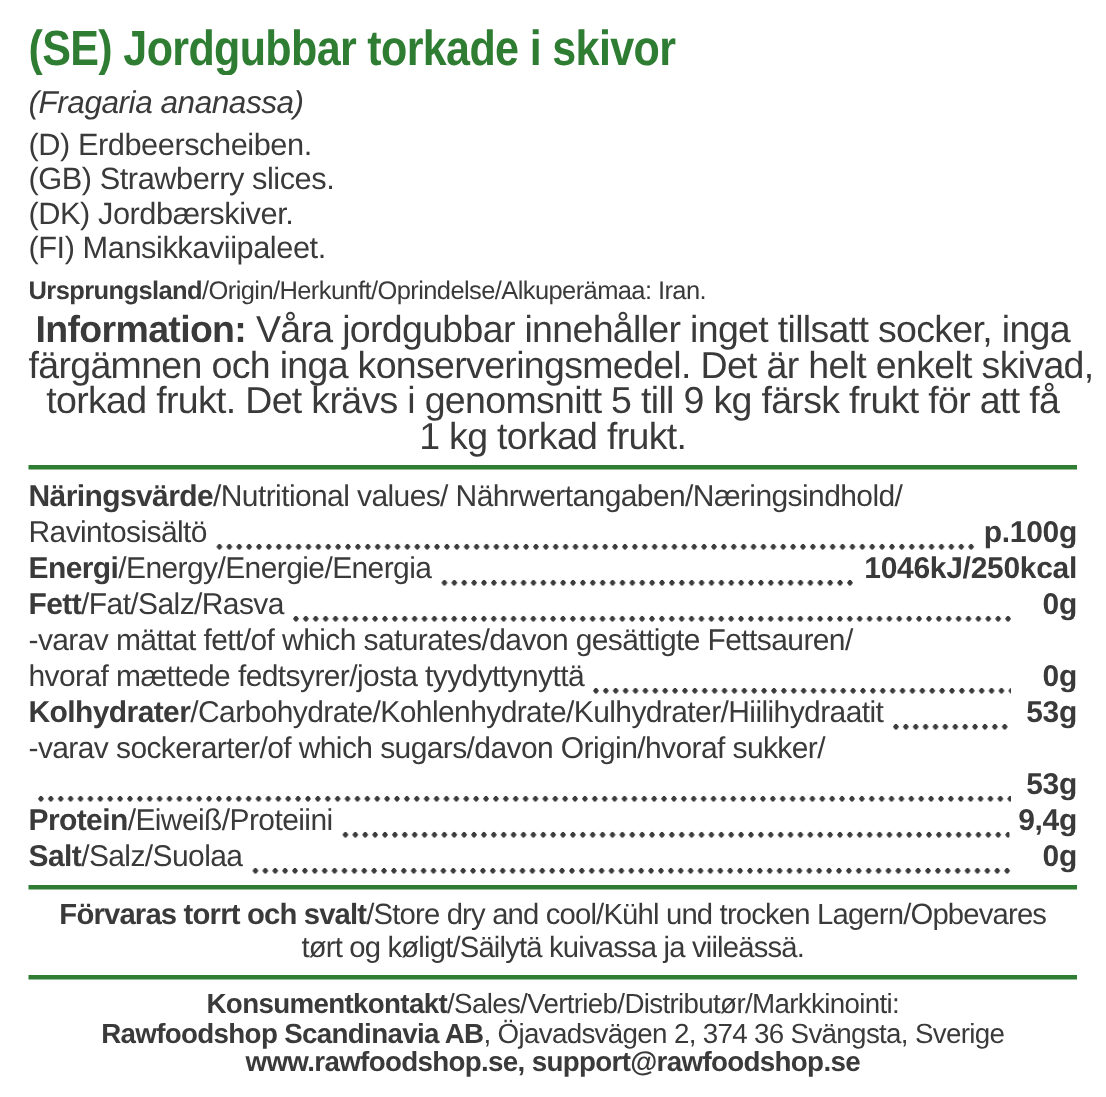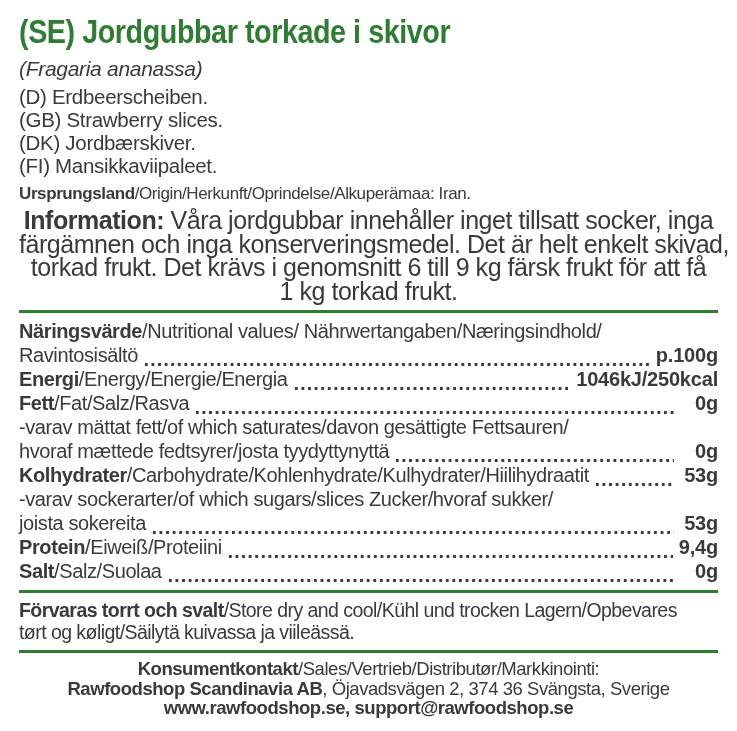--- a/index.html
+++ b/index.html
@@ -28,21 +28,21 @@
 
   .nut .nline { font-size:20px; line-height:24px; letter-spacing:-0.4px; display:flex; align-items:flex-end; }
   .lbl { white-space:nowrap; }
   .dots {
     flex:1 1 auto; min-width:12px; height:5px; margin:0 6px 0 5px;
     background-image:radial-gradient(circle, #3c3c3c 1.6px, transparent 1.9px);
     background-size:6.6px 5px; background-repeat:repeat-x; background-position:0 100%;
   }
   .val { font-weight:700; white-space:nowrap; min-width:38px; text-align:right; letter-spacing:-0.2px; }
 
-  .storage { margin-top:1px; }
+  .storage { margin-top:1px;text-align:center; }
   .storage .line { font-size:19.5px; line-height:22px; letter-spacing:-0.55px; white-space:nowrap; }
 
   .contact { text-align:center; margin-top:2px; }
   .contact .line { font-size:18.5px; line-height:19.5px; letter-spacing:-0.45px; white-space:nowrap; }
 </style>
 </head>
 <body>
 
 <div class="label">
 
@@ -52,21 +52,21 @@
   <div class="trans">(D) Erdbeerscheiben.</div>
   <div class="trans">(GB) Strawberry slices.</div>
   <div class="trans">(DK) Jordbærskiver.</div>
   <div class="trans">(FI) Mansikkaviipaleet.</div>
 
   <div class="origin"><span class="b">Ursprungsland</span><span>/Origin/Herkunft/Oprindelse/Alkuperämaa: Iran.</span></div>
 
   <div class="info">
     <div class="line"><span class="b">Information:</span><span> Våra jordgubbar innehåller inget tillsatt socker, inga</span></div>
     <div class="line">färgämnen och inga konserveringsmedel. Det är helt enkelt skivad,</div>
-    <div class="line">torkad frukt. Det krävs i genomsnitt 6 till 9 kg färsk frukt för att få</div>
+    <div class="line">torkad frukt. Det krävs i genomsnitt 5 till 9 kg färsk frukt för att få</div>
     <div class="line">1 kg torkad frukt.</div>
   </div>
 
   <hr class="rule">
 
   <div class="nut">
 
     <div>
       <div class="nline">
           <span class="lbl"><span class="b">Näringsvärde</span><span>/Nutritional values/ Nährwertangaben/Næringsindhold/</span></span>
@@ -102,24 +102,23 @@
     </div>
 
     <div class="nline">
         <span class="lbl"><span class="b">Kolhydrater</span><span>/Carbohydrate/Kohlenhydrate/Kulhydrater/Hiilihydraatit</span></span>
         <span class="dots"></span>
         <span class="val">53g</span>
       </div>
 
     <div>
       <div class="nline">
-          <span class="lbl">-varav sockerarter/of which sugars/slices Zucker/hvoraf sukker/</span>
+          <span class="lbl">-varav sockerarter/of which sugars/davon Origin/hvoraf sukker/</span>
         </div>
       <div class="nline">
-          <span class="lbl">joista sokereita</span>
           <span class="dots"></span>
           <span class="val">53g</span>
         </div>
     </div>
 
 
     <div class="nline">
         <span class="lbl"><span class="b">Protein</span><span>/Eiweiß/Proteiini</span></span>
         <span class="dots"></span>
         <span class="val">9,4g</span>

